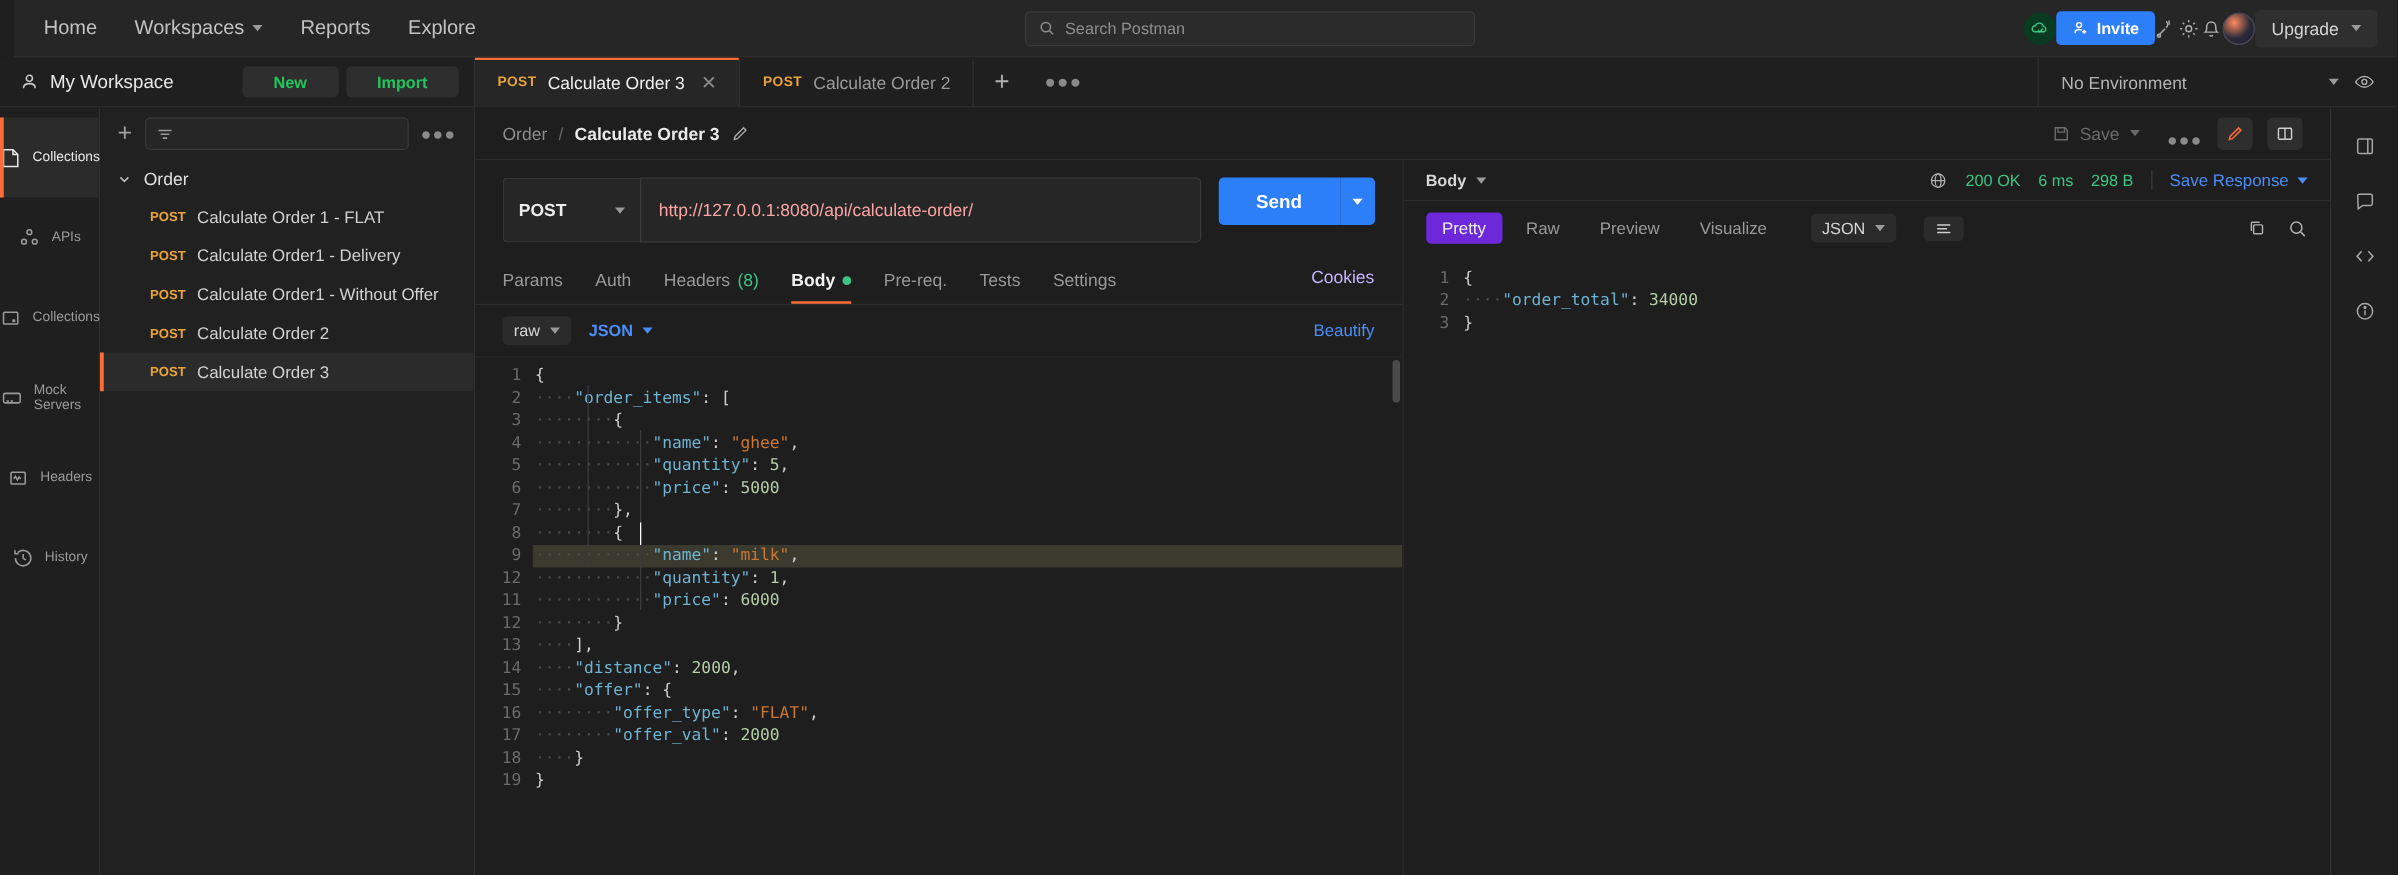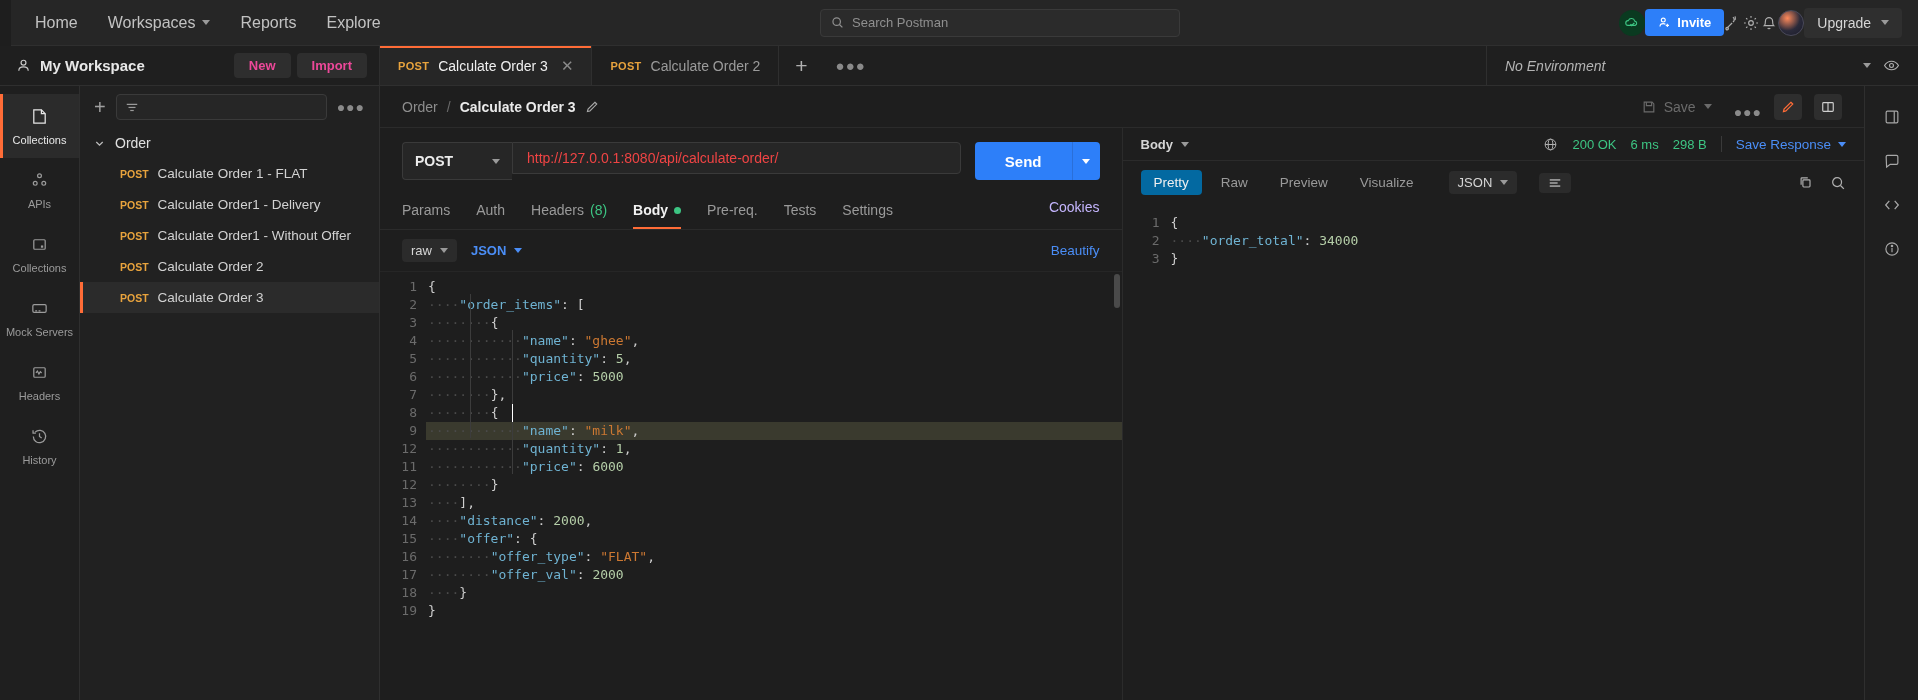--- a/index.html
+++ b/index.html
@@ -59,57 +59,57 @@
 
   
   .wsbar {
     height: 40px; flex: 0 0 40px; background: #1f1f1f;
     border-bottom: 1px solid #2f2f2f; display: flex; align-items: stretch;
   }
   .ws-left {
     width: 380px; display: flex; align-items: center; gap: 9px;
     padding-left: 16px; border-right: 1px solid #2f2f2f;
   }
-  .ws-name { font-size: 15px; font-weight: bold; color: #e8e8e8; }
+  .ws-name { font-size: 15px; font-weight: normal; color: #e8e8e8; }
   .ws-actions { margin-left: auto; display: flex; gap: 6px; padding-right: 12px; }
   .ws-btn {
-    font-size: 13px; font-weight: bold; color: #ec4899;
-    background: #2e2e2e; border-radius: 4px; padding: 5px 15px; cursor: pointer;
+    font-size: 13px; font-weight: bold; color: #22c55e;
+    background: #2e2e2e; border-radius: 4px; padding: 5px 25px; cursor: pointer;
   }
   .tabstrip { flex: 1; display: flex; align-items: stretch; overflow: hidden; }
   .rtab {
     display: flex; align-items: center; gap: 9px;
     padding: 0 18px; font-size: 14px; color: #9b9b9b;
     border-right: 1px solid #2f2f2f; cursor: pointer; position: relative;
     max-width: 230px;
   }
   .rtab.active { color: #f0f0f0; background: #262626; }
   .rtab.active::before {
     content: ""; position: absolute; left: 0; right: 0; top: 0; height: 2px; background: #ff6c37;
   }
   .meth { font-size: 11px; font-weight: bold; color: #e8a33d; letter-spacing: .3px; }
   .rtab .xclose { color: #8a8a8a; font-size: 15px; margin-left: 4px; }
   .tab-plus { display: flex; align-items: center; padding: 0 16px; color: #b0b0b0; font-size: 21px; cursor: pointer; }
   .tab-dots { display: flex; align-items: center; padding: 0 12px; color: #8a8a8a; font-size: 15px; letter-spacing: 1px; cursor: pointer; }
   .env-area {
-    width: 432px; display: flex; align-items: center; gap: 12px;
-    padding: 0 18px; border-left: 1px solid #2f2f2f; margin-left: auto; font-style: italic;
+    width: 288px; display: flex; align-items: center; gap: 12px;
+    padding: 0 18px; border-left: 1px solid #2f2f2f; margin-left: auto;
   }
   .env-sel { flex: 1; font-size: 14px; color: #b4b4b4; display: flex; align-items: center; cursor: pointer; }
 
   
   .main { flex: 1; display: flex; min-height: 0; }
 
   
   .rail {
     width: 80px; flex: 0 0 80px; background: #1f1f1f;
     border-right: 1px solid #2f2f2f; padding-top: 8px;
   }
   .rail-item {
-    height: 64px; display: flex; flex-direction: column; align-items: center;
+    height: 64px; display: flex; align-items: center;
     justify-content: center; gap: 8px; font-size: 11px; color: #9b9b9b;
     cursor: pointer; position: relative;
   }
   .rail-item.active { background: #2b2b2b; color: #e8e8e8; }
   .rail-item.active::before {
     content: ""; position: absolute; left: 0; top: 0; bottom: 0; width: 3px; background: #ff6c37;
   }
 
   
   .sidebar {
@@ -161,22 +161,22 @@
   .panes { flex: 1; display: flex; min-height: 0; }
   .reqpane { flex: 1; display: flex; flex-direction: column; min-width: 0; }
   .urlrow { padding: 14px 22px 10px 22px; display: flex; gap: 0; align-items: stretch; }
   .methodsel {
     width: 110px; background: #262626; border: 1px solid #3a3a3a; border-right: none;
     border-radius: 4px 0 0 4px; display: flex; align-items: center; justify-content: space-between;
     padding: 0 12px; font-size: 14px; font-weight: bold; color: #ececec; cursor: pointer;
   }
   .urlinput {
     flex: 1; background: #262626; border: 1px solid #3a3a3a; border-radius: 0 4px 4px 0;
-    display: flex; align-items: center; padding: 0 14px; font-size: 14px; color: #ef4444;
-    height: 32px; cursor: text;
+    display: flex; align-items: center; padding: 0 14px; font-size: 14px; color: #fca5a5;
+    height: 52px; cursor: text;
   }
   .sendwrap { margin-left: 14px; display: flex; }
   .sendbtn {
     background: #2d7ff9; color: #fff; font-size: 15px; font-weight: bold;
     padding: 0 30px; height: 38px; display: flex; align-items: center;
     border-radius: 4px 0 0 4px; cursor: pointer;
   }
   .sendcaret {
     background: #2d7ff9; width: 28px; height: 38px; border-radius: 0 4px 4px 0;
     display: flex; align-items: center; justify-content: center; cursor: pointer;
@@ -242,21 +242,21 @@
     border-bottom: 1px solid #2b2b2b;
   }
   .status { display: flex; align-items: center; gap: 14px; margin-left: auto; font-size: 13px; }
   .st-ok { color: #3dc583; }
   .divider-v { width: 1px; height: 16px; background: #3a3a3a; }
   .saveresp { color: #4b8ef7; font-size: 13.5px; display: flex; align-items: center; gap: 7px; cursor: pointer; }
   .respbar { display: flex; align-items: center; gap: 6px; padding: 9px 18px; }
   .vt {
     font-size: 13.5px; color: #9a9a9a; padding: 5px 13px; border-radius: 4px; cursor: pointer;
   }
-  .vt.active { background: #0369a1; color: #f0f0f0; }
+  .vt.active { background: #6d28d9; color: #f0f0f0; }
   .respbar .pill { margin-left: 16px; }
   .respicons { margin-left: auto; display: flex; align-items: center; gap: 16px; color: #b0b0b0; }
   .resp-editor {
     flex: 1; display: flex; min-height: 0; overflow: hidden;
     font-family: "DejaVu Sans Mono", monospace; font-size: 13px; line-height: 18px;
     padding-top: 4px;
   }
 
   
   .rrail {

